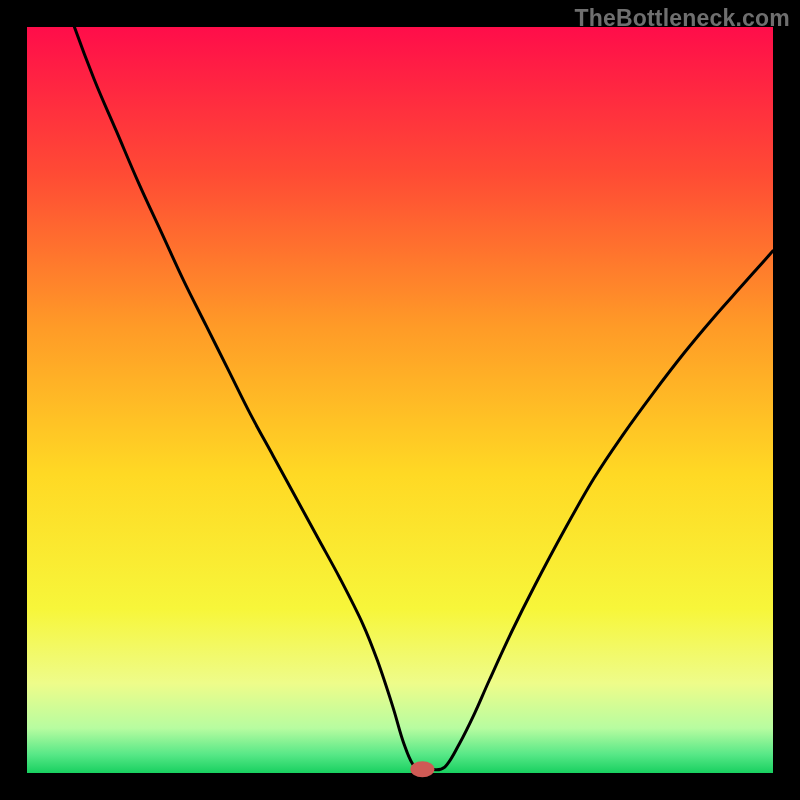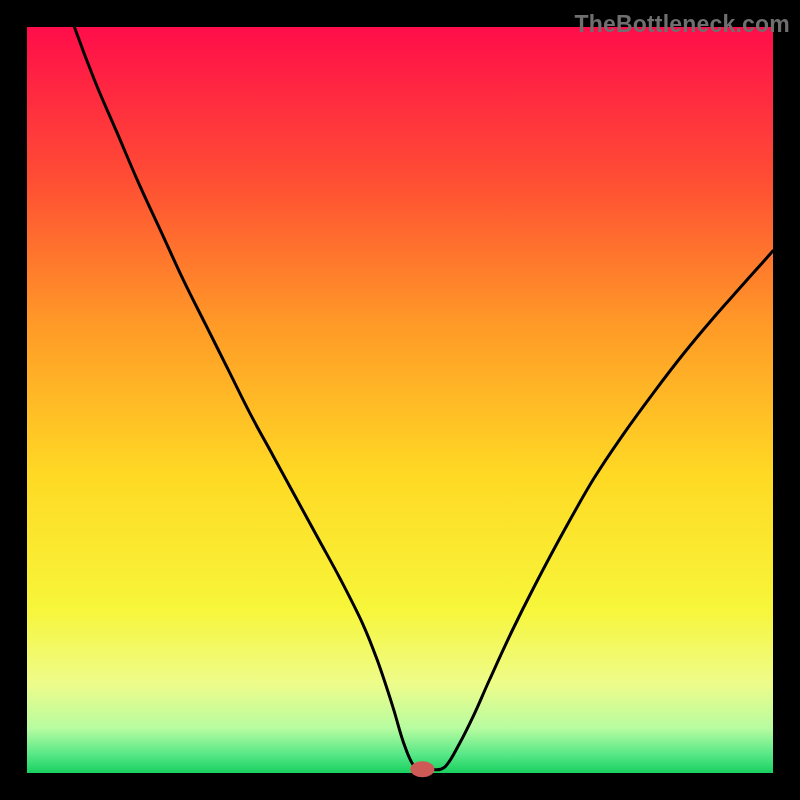--- a/index.html
+++ b/index.html
@@ -13,21 +13,21 @@
   .chart-wrap {
     position: relative;
     width: 800px;
     height: 800px;
   }
   svg {
     display: block;
   }
   .watermark {
     position: absolute;
-    top: 11px;
+    top: 5px;
     right: 10px;
     font-family: Arial, Helvetica, sans-serif;
     font-size: 23px;
     font-weight: 600;
     color: #6f6f6f;
     letter-spacing: 0.2px;
     user-select: none;
   }
 </style>
 </head>

